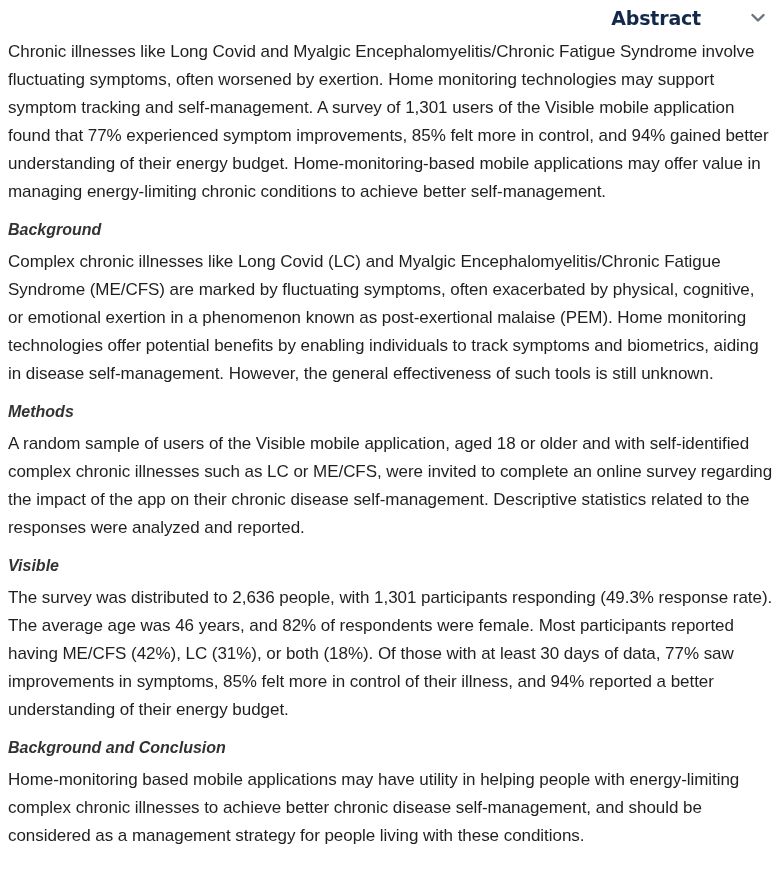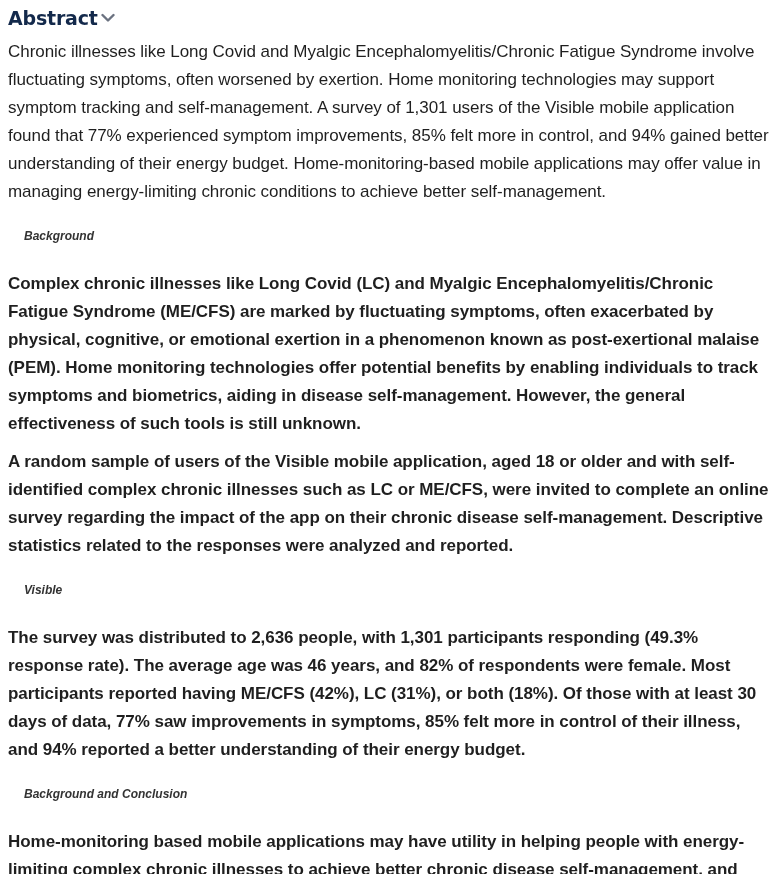--- a/index.html
+++ b/index.html
@@ -13,23 +13,24 @@
       overflow: hidden;
       font-family: "Liberation Sans", sans-serif;
       color: #1f1f1f;
     }
     .abstract {
       position: relative;
       padding: 0 8px 0 8px;
     }
     .abstract-header {
       display: flex;
-      justify-content: flex-start;
+      justify-content: flex-end;
       align-items: center;
       height: 36px;
+      gap: 47px;
     }
     .abstract-title {
       font-family: "DejaVu Sans", sans-serif;
       font-weight: bold;
       font-size: 19px;
       color: #13294b;
       margin: 0;
       letter-spacing: -0.2px;
     }
     .chevron {
@@ -48,30 +49,29 @@
       color: #1f1f1f;
       letter-spacing: -0.05px;
     }
     .intro {
       margin-top: 2px;
       margin-bottom: 10px;
     }
     .section-heading {
       font-weight: bold;
       font-style: italic;
-      font-size: 12px;
+      font-size: 16px;
       color: #333333;
-      margin: 16px;
+      margin: 0;
       line-height: 20px;
       padding-top: 4px;
       padding-bottom: 8px;
     }
     .section-body {
       margin-bottom: 10px;
-      font-weight: bold;
     }
   </style>
 </head>
 <body>
 
 <div class="abstract">
   <div class="abstract-header">
     <h2 class="abstract-title">Abstract</h2>
     <span class="chevron">
       <svg width="14" height="10" viewBox="0 0 14 10">
@@ -81,20 +81,21 @@
   </div>
 
   <p class="para intro">Chronic illnesses like Long Covid and Myalgic Encephalomyelitis/Chronic Fatigue Syndrome involve fluctuating symptoms, often worsened by exertion. Home monitoring technologies may support symptom tracking and self-management. A survey of 1,301 users of the Visible mobile application found that 77% experienced symptom improvements, 85% felt more in control, and 94% gained better understanding of their energy budget. Home-monitoring-based mobile applications may offer value in managing energy-limiting chronic conditions to achieve better self-management.</p>
 
   <div>
     <h3 class="section-heading">Background</h3>
     <p class="para section-body">Complex chronic illnesses like Long Covid (LC) and Myalgic Encephalomyelitis/Chronic Fatigue Syndrome (ME/CFS) are marked by fluctuating symptoms, often exacerbated by physical, cognitive, or emotional exertion in a phenomenon known as post-exertional malaise (PEM). Home monitoring technologies offer potential benefits by enabling individuals to track symptoms and biometrics, aiding in disease self-management. However, the general effectiveness of such tools is still unknown.</p>
   </div>
 
   <div>
+    <h3 class="section-heading">Methods</h3>
     <p class="para section-body">A random sample of users of the Visible mobile application, aged 18 or older and with self-identified complex chronic illnesses such as LC or ME/CFS, were invited to complete an online survey regarding the impact of the app on their chronic disease self-management. Descriptive statistics related to the responses were analyzed and reported.</p>
   </div>
 
   <div>
     <h3 class="section-heading">Visible</h3>
     <p class="para section-body">The survey was distributed to 2,636 people, with 1,301 participants responding (49.3% response rate). The average age was 46 years, and 82% of respondents were female. Most participants reported having ME/CFS (42%), LC (31%), or both (18%). Of those with at least 30 days of data, 77% saw improvements in symptoms, 85% felt more in control of their illness, and 94% reported a better understanding of their energy budget.</p>
   </div>
 
   <div>
     <h3 class="section-heading">Background and Conclusion</h3>

